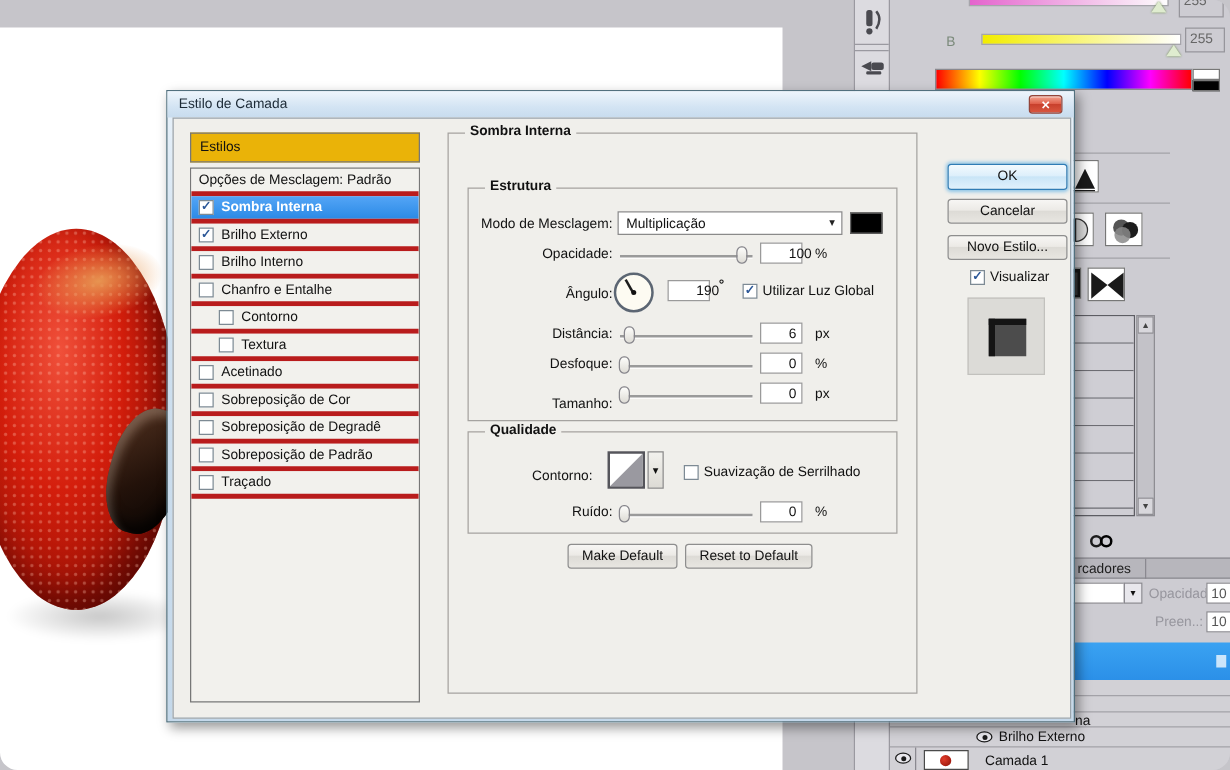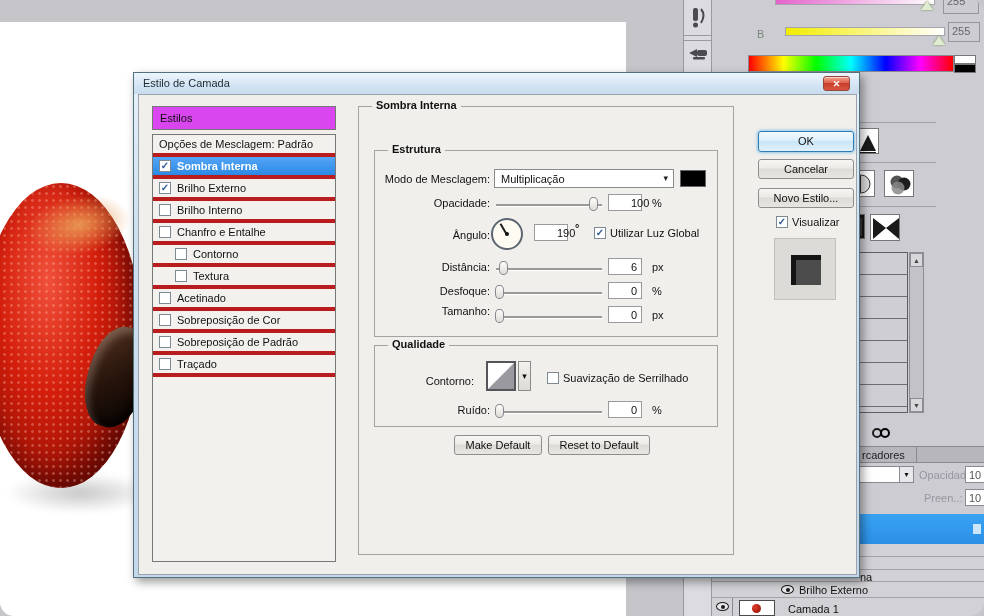--- a/index.html
+++ b/index.html
@@ -80,21 +80,21 @@
     background:linear-gradient(#eef5fc,#d3e4f3 60%, #c8dcee); }
   #dialog-title { left:9px; top:4px; color:#1c2a36; }
   #close-btn { left:689px; top:3px; width:27px; height:15px; border:1px solid #93453a; border-radius:3px;
     background:linear-gradient(#f3a491,#e0614c 45%, #c8402c 50%, #d9563f);
     color:#fff; font-weight:bold; font-size:9px; text-align:center; line-height:14px;
     box-shadow:inset 0 1px 0 rgba(255,255,255,.55); cursor:pointer; }
   #dialog-content { left:4px; top:21px; width:719px; height:481px; background:#f0efeb;
     border:1px solid #9aa4ac; }
 
   
-  #estilos-box { left:13px; top:11px; width:184px; height:24px; background:#d946ef;
+  #estilos-box { left:13px; top:11px; width:184px; height:24px; background:#eab308;
     border:1px solid #777; padding:5px 0 0 7px; }
   #styles-list { left:13px; top:39px; width:184px; height:428px; background:#f2f1ed;
     border:1px solid #777; overflow:hidden; }
   .style-row { height:22px; border-bottom:4px solid #b91c1c; display:flex; align-items:center;
     padding-left:6px; background:#f2f1ed; cursor:pointer; white-space:nowrap; }
   .style-row.sel { background:linear-gradient(#54a5f6,#2b8ae6); color:#fff; font-weight:bold; }
   .style-row.ind { padding-left:22px; }
   .style-row .lbl { margin-left:6px; }
   .cbx { display:inline-block; width:12px; height:12px; background:#fff; border:1px solid #7d8a94;
     font-size:10px; line-height:10px; text-align:center; color:#2b5797; font-weight:bold; flex:0 0 12px; }
@@ -303,20 +303,24 @@
           <div class="style-row">
             <span class="cbx"></span>
             <span class="lbl">Acetinado</span>
           </div>
           <div class="style-row">
             <span class="cbx"></span>
             <span class="lbl">Sobreposição de Cor</span>
           </div>
           <div class="style-row">
             <span class="cbx"></span>
+            <span class="lbl">Sobreposição de Degradê</span>
+          </div>
+          <div class="style-row">
+            <span class="cbx"></span>
             <span class="lbl">Sobreposição de Padrão</span>
           </div>
           <div class="style-row">
             <span class="cbx"></span>
             <span class="lbl">Traçado</span>
           </div>
         </div>
 
       <div class="fs" id="main-fs">
         <span class="fs-legend">Sombra Interna</span>
@@ -356,21 +360,21 @@
       <div class="thumb" style="left:360px;top:166px"></div>
       <div class="vbox" style="left:469px;top:163px;width:34px"><span>6</span></div>
       <span class="unit" style="left:513px;top:166px">px</span>
 
       <span class="rlabel" style="left:237px;top:190px">Desfoque:</span>
       <div class="track" style="left:357px;top:197px;width:106px"></div>
       <div class="thumb" style="left:356px;top:190px"></div>
       <div class="vbox" style="left:469px;top:187px;width:34px"><span>0</span></div>
       <span class="unit" style="left:513px;top:190px">%</span>
 
-      <span class="rlabel" style="left:237px;top:210px">Tamanho:</span>
+      <span class="rlabel" style="left:237px;top:222px">Tamanho:</span>
       <div class="track" style="left:357px;top:221px;width:106px"></div>
       <div class="thumb" style="left:356px;top:214px"></div>
       <div class="vbox" style="left:469px;top:211px;width:34px"><span>0</span></div>
       <span class="unit" style="left:513px;top:214px">px</span>
 
       <span class="rlabel" style="left:229px;top:280px;width:106px">Contorno:</span>
       <div class="abs" id="contour-swatch">
           <div class="diag"></div>
         </div>
       <div class="abs" id="contour-arrow">▾</div>

